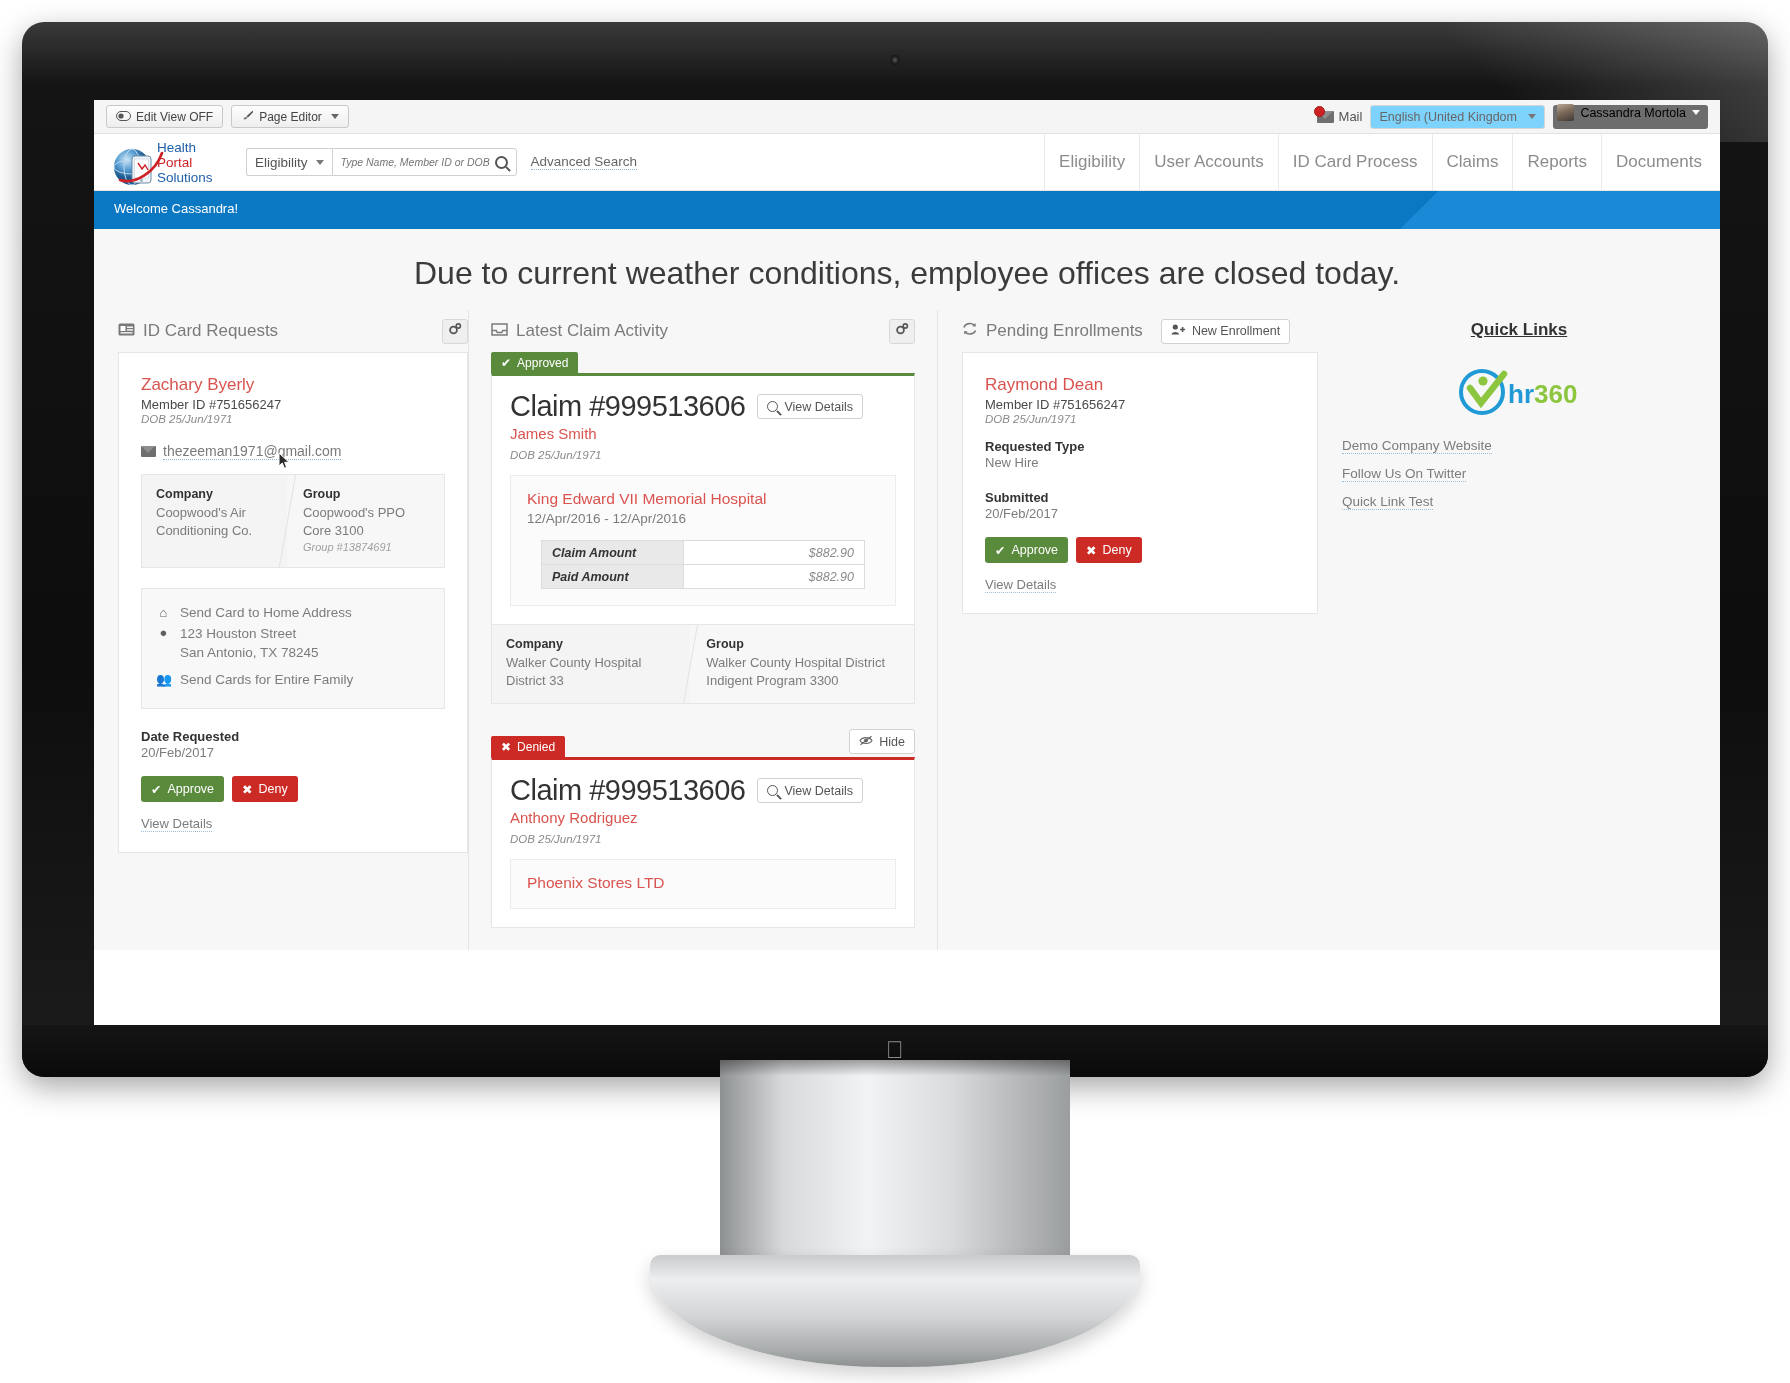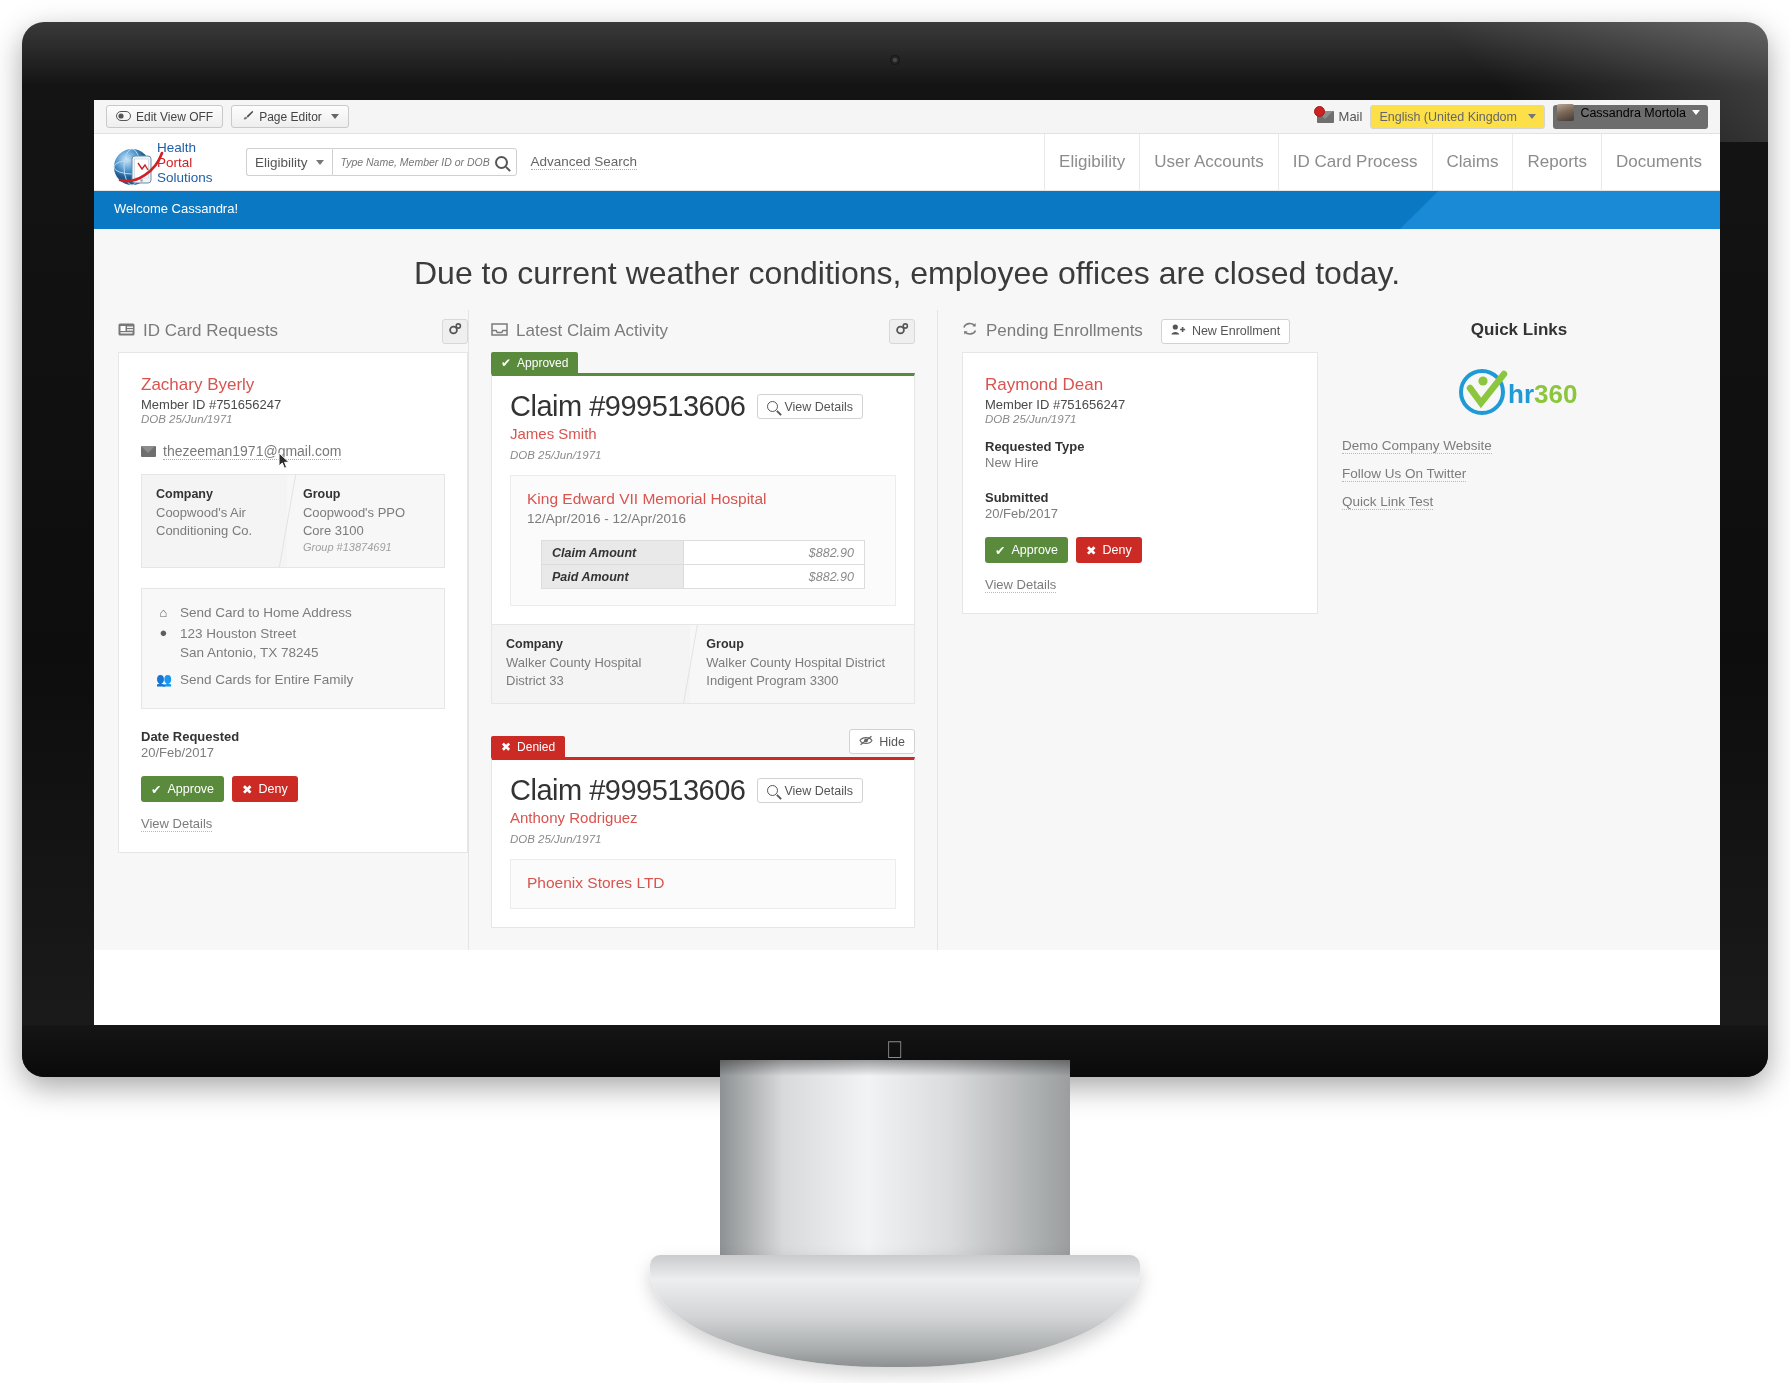--- a/index.html
+++ b/index.html
@@ -69,21 +69,21 @@
   .adminbar .spacer{ flex:1; }
   .mail{ display:flex; align-items:center; gap:5px; font-size:13px; color:#555; cursor:pointer; position:relative;}
   .mail .env{ position:relative; width:17px; height:12px; background:#6f6f6f; border-radius:1px; }
   .mail .env:before{content:"";position:absolute;left:0;top:0;width:0;height:0;
     border-left:8.5px solid transparent;border-right:8.5px solid transparent;border-top:8px solid #8d8d8d;}
   .mail .dot{ position:absolute; left:-3px; top:-5px; width:11px;height:11px;border-radius:50%;
     background:#cc2222; border:1px solid #a81a1a;}
   .lang{
     display:flex; align-items:center; justify-content:space-between; gap:10px;
     width:175px; height:24px; padding:0 8px; font-size:12.5px; color:#666;
-    background:#fde047; border:1px solid #d5d5d5; border-radius:3px; cursor:pointer;
+    background:#7dd3fc; border:1px solid #d5d5d5; border-radius:3px; cursor:pointer;
   }
   .lang .caret{ border-left:4px solid transparent;border-right:4px solid transparent;border-top:5px solid #777;}
   .user{
     display:flex; align-items:center; gap:6px; height:24px; padding:0 8px 8px 4px;
     background:#6d6d6d; border-radius:3px; color:#000000; font-size:12.5px; cursor:pointer;
   }
   .user .av{ width:17px;height:17px;border-radius:2px;
     background:linear-gradient(160deg,#b9a999 0%, #7f6a58 45%, #3f3a38 100%); }
   .user .caret{ border-left:4px solid transparent;border-right:4px solid transparent;border-top:5px solid #fff;}
 
@@ -204,21 +204,21 @@
   .amt-table{ margin:14px 0 0 14px; border-collapse:collapse; width:calc(100% - 28px);font-style:italic;}
   .amt-table td{ border:1px solid #dcdcdc; height:24px; font-size:12.5px;}
   .amt-table td.k{ background:#e9e9e9; font-weight:bold; color:#333; padding:0 10px; width:44%;}
   .amt-table td.v{ background:#fff; color:#8a8a8a; text-align:right; padding:0 10px;}
   .claim-footer{ display:flex; border:1px solid #e6e6e6; border-top:none; background:#f4f4f4; }
   .claim-footer .cg-left{ width:47%; background:#f4f4f4;}
   .claim-footer .cg-right{ background:#f7f7f7;}
   .hide-btn{ position:absolute; right:0; top:-7px; }
 
   
-  .ql-title{ text-align:center; font-size:17px; font-weight:bold; color:#333; margin-top:10px;}
+  .ql-title{ text-align:center; font-size:17px; font-weight:bold; color:#333; margin-top:10px;text-decoration:underline;}
   .ql-logo{ margin:28px 0 22px; display:flex; justify-content:center;}
   .ql-list{ }
   .ql-list a{ display:block; font-size:13.5px; color:#7c7c7c; text-decoration:none;
     border-bottom:1px dotted #9bbfdd; margin-bottom:12px; width:max-content; cursor:pointer;}
 
   .cursor{ position:absolute; width:15px;height:19px; pointer-events:none; }
 </style>
 </head>
 <body>
 

